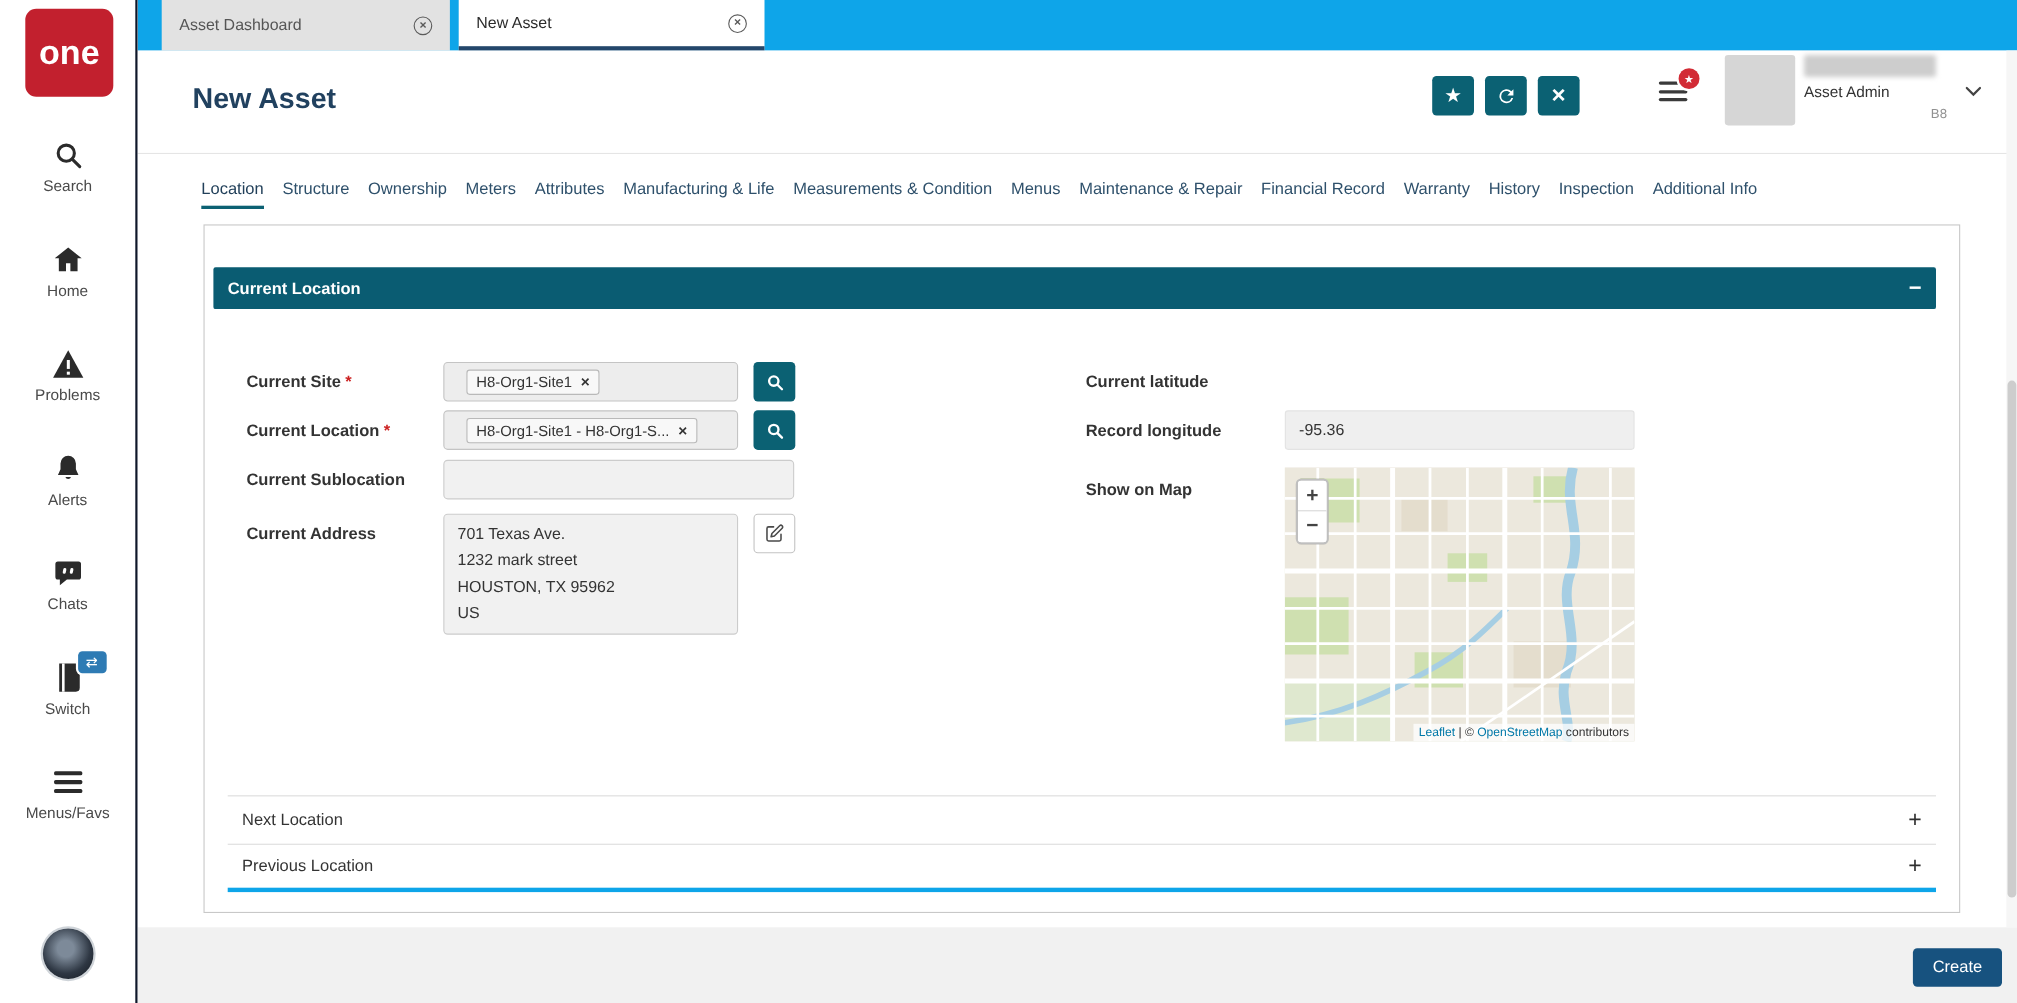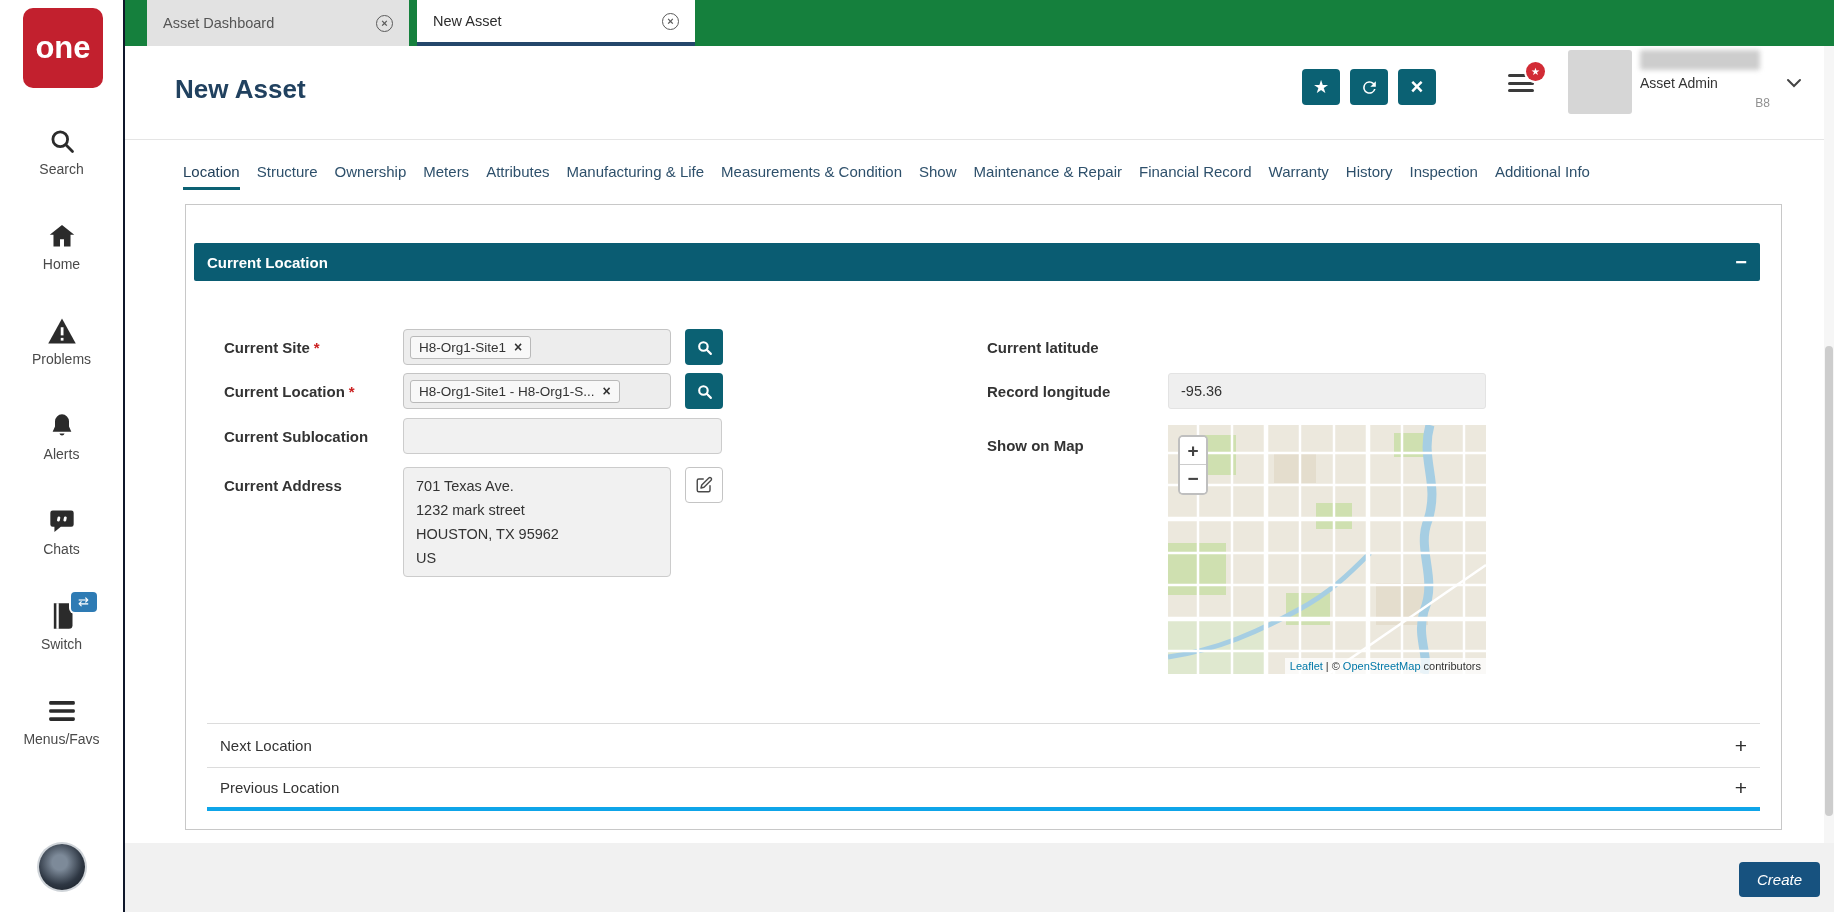--- a/index.html
+++ b/index.html
@@ -22,21 +22,21 @@
   .side-item .ic { height:30px; display:flex; align-items:center; justify-content:center; position:relative; }
   .switch-badge { position:absolute; right:-22px; top:-9px; width:26px; height:20px;
     background:#2E7BB4; border-radius:4px; color:#fff; font-size:13px; line-height:20px;
     text-align:center; box-shadow:0 0 0 2px #fff; }
   .side-avatar { position:absolute; left:39px; top:844px; width:46px; height:46px; border-radius:50%;
     background:radial-gradient(circle at 45% 40%, #7d8a99 0 20%, #2e3743 60%, #11161d 100%);
     box-shadow:0 0 0 2px #cfd4d9; cursor:pointer; }
 
   
   .tabstrip { position:absolute; left:125px; top:0; width:1709px; height:46px;
-    background:#15803d; display:flex; align-items:flex-end; }
+    background:#0ea5e9; display:flex; align-items:flex-end; }
   .wtab { height:46px; display:flex; align-items:center; justify-content:space-between;
     padding:0 16px; font-size:14.5px; color:#555; cursor:pointer; }
   .wtab.inactive { width:262px; background:#e2e2e2; margin-left:22px; }
   .wtab.active { width:278px; background:#fff; border-bottom:4px solid #24476B; color:#2c2c2c; margin-left:8px; }
   .tab-close { width:17px; height:17px; border:1.6px solid #5a5a5a; border-radius:50%;
     display:flex; align-items:center; justify-content:center; font-size:11px; line-height:1;
     color:#5a5a5a; font-weight:bold; cursor:pointer; flex:none; }
 
   
   .header { position:absolute; left:125px; top:46px; width:1709px; height:94px;
@@ -73,21 +73,21 @@
     display:flex; align-items:center; justify-content:space-between; padding:0 13px; cursor:pointer; }
   .panel-title { font-size:15px; font-weight:bold; }
   .panel-collapse { font-size:20px; font-weight:bold; cursor:pointer; line-height:1; }
   .panel-body { position:relative; height:430px; background:#fff; }
 
   .flabel { position:absolute; font-size:15px; font-weight:bold; color:#333;
     height:36px; display:flex; align-items:center; gap:4px; }
   .req { color:#CC2222; }
   .chip-input { position:absolute; left:209px; width:268px; height:36px; background:#ededed;
     border:1px solid #c4c4c4; border-radius:4px; display:flex; align-items:center;
-    padding:0 6px; cursor:text; }
+    padding:0 20px; cursor:text; }
   .chip { background:#f8f8f8; border:1px solid #b9b9b9; border-radius:3px; padding:3px 8px;
     font-size:13.5px; color:#333; display:flex; align-items:center; gap:8px; max-width:100%;
     white-space:nowrap; overflow:hidden; }
   .chip-x { font-weight:bold; font-size:14px; color:#333; cursor:pointer; line-height:1; }
   .sq-btn { position:absolute; left:491px; width:38px; height:36px; border-radius:4px;
     display:flex; align-items:center; justify-content:center; cursor:pointer; border:none; }
   .search-btn { background:#0B6173; }
   .edit-btn { background:#fff; border:1px solid #c4c4c4; }
   .plain-input { position:absolute; left:209px; width:319px; height:36px; background:#f1f1f1;
     border:1px solid #ccc; border-radius:4px; font-size:14px; padding:0 10px;
@@ -116,21 +116,21 @@
   .sect-row { height:44px; border-top:1px solid #dcdcdc; display:flex; align-items:center;
     justify-content:space-between; padding:0 13px; cursor:pointer; }
   .sect-row:last-child { border-bottom:4px solid #0ea5e9; }
   .sect-title { font-size:15px; color:#333; }
   .sect-plus { font-size:21px; color:#2f2f2f; line-height:1; }
 
   
   .footer { position:absolute; left:125px; top:843px; width:1709px; height:69px; background:#f1f1f1; }
   .create-btn { position:absolute; right:14px; top:19px; background:#17527F; color:#fff;
     border:none; border-radius:4px; font-size:15px; padding:9px 18px; cursor:pointer;
-    font-family:"Liberation Sans",sans-serif;font-style:italic; }
+    font-family:"Liberation Sans",sans-serif; }
 
   
   .scroll-track { position:absolute; right:0; top:46px; width:10px; height:797px; background:#f6f6f6; }
   .scroll-thumb { position:absolute; right:1px; top:300px; width:8px; height:470px;
     background:#cdcdcd; border-radius:4px; cursor:pointer; }
 </style>
 </head>
 <body>
 
 <div class="sidebar">
@@ -273,21 +273,21 @@
 </div>
 
 <div class="navtabs">
   <div class="ntab active">Location</div>
   <div class="ntab">Structure</div>
   <div class="ntab">Ownership</div>
   <div class="ntab">Meters</div>
   <div class="ntab">Attributes</div>
   <div class="ntab">Manufacturing &amp; Life</div>
   <div class="ntab">Measurements &amp; Condition</div>
-  <div class="ntab">Show</div>
+  <div class="ntab">Menus</div>
   <div class="ntab">Maintenance &amp; Repair</div>
   <div class="ntab">Financial Record</div>
   <div class="ntab">Warranty</div>
   <div class="ntab">History</div>
   <div class="ntab">Inspection</div>
   <div class="ntab">Additional Info</div>
 </div>
 
 <div class="outerbox">
 

